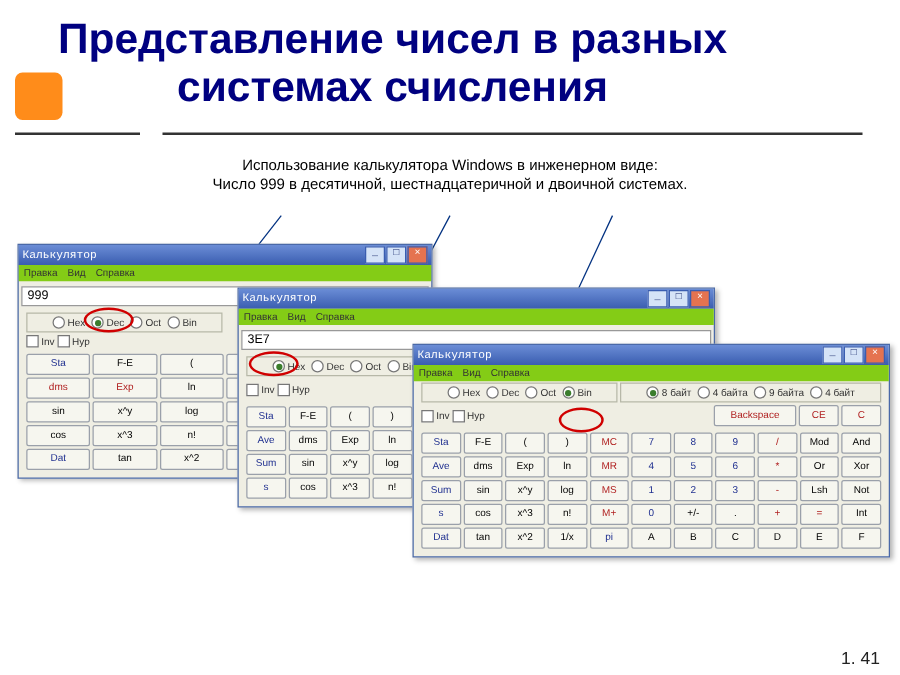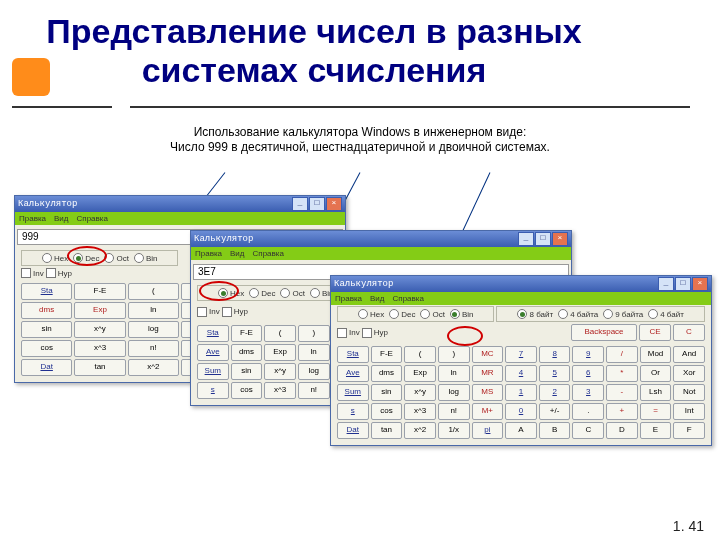--- a/index.html
+++ b/index.html
@@ -116,21 +116,21 @@
   .btn {
     border:1px solid #9aa0aa;
     background:#f6f6ef;
     text-align:center;
     font-size:8px;
     line-height: 14px;
     height: 15px;
     border-radius:2px;
   }
   .btn.red { color:#b02020; }
-  .btn.blue { color:#203090;text-decoration:underline; }
+  .btn.blue { color:#203090; }
 
   
   .oval {
     position:absolute;
     border:2px solid #d00000;
     border-radius: 50%;
     pointer-events:none;
   }
 
   

